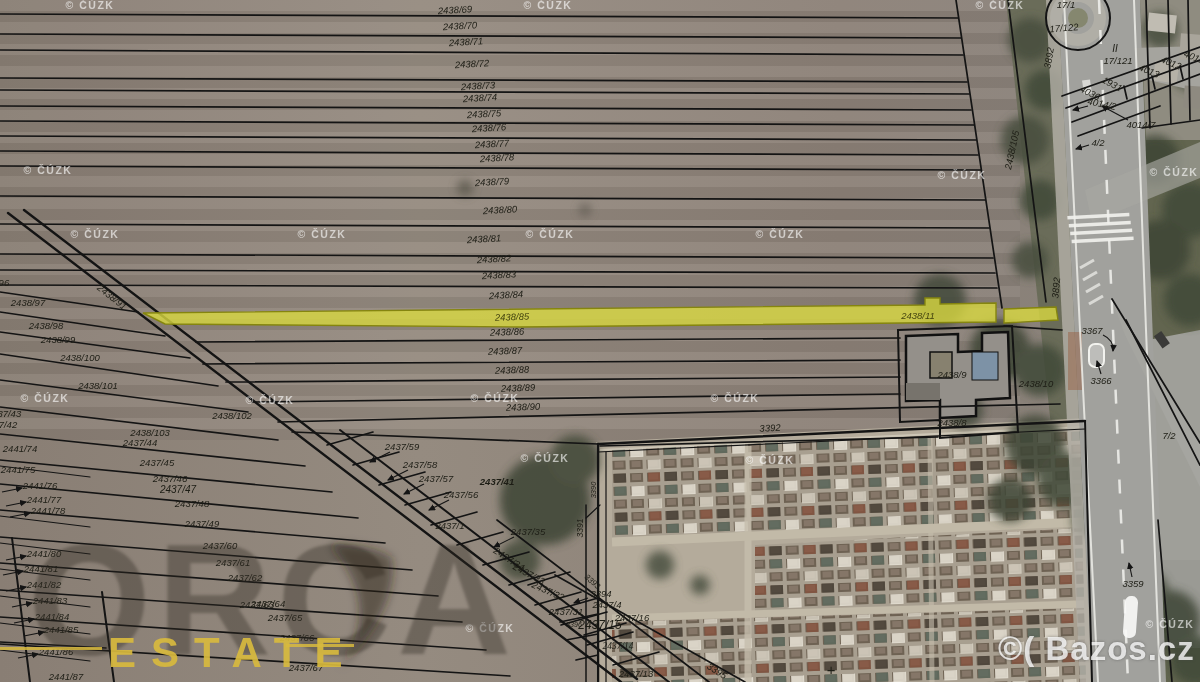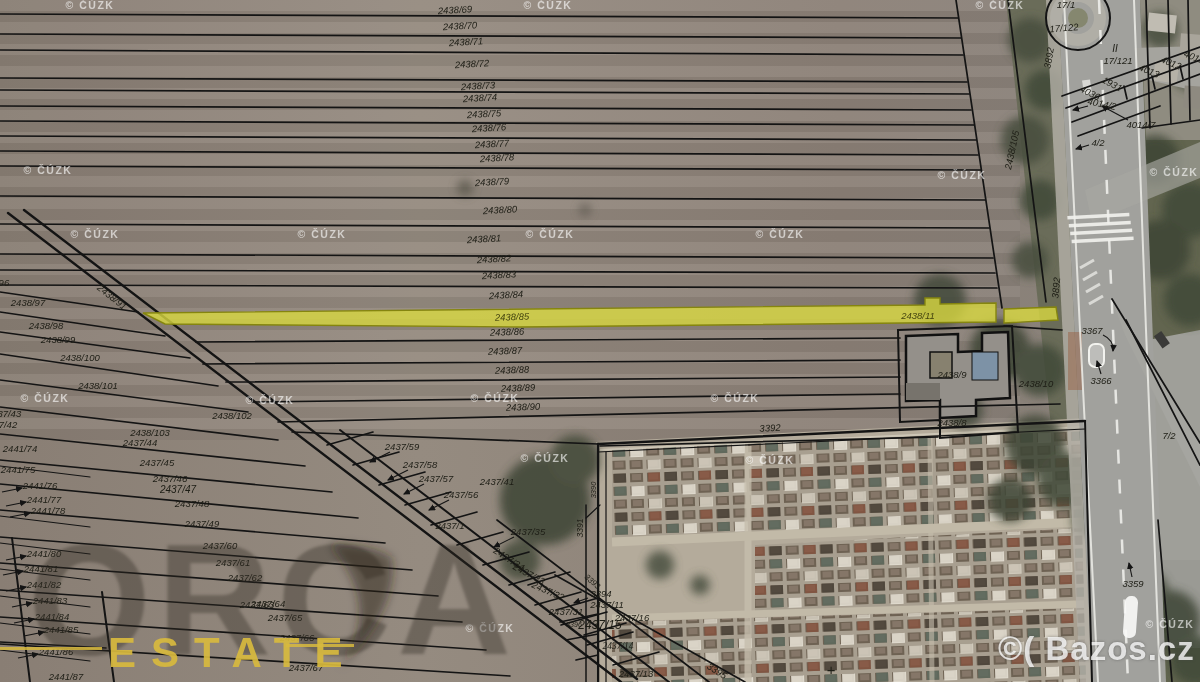--- a/index.html
+++ b/index.html
@@ -366,30 +366,30 @@
       <span class="plabel" style="left: 245px; top: 578px; font-size: 9.5px; transform: translate(-50%, -50%) rotate(0deg);">2437/62</span>
       <span class="plabel" style="left: 257px; top: 591px; font-size: 9.5px; transform: translate(-50%, -50%) rotate(0deg); margin-top: 14px;">2437/63</span>
       <span class="plabel" style="left: 268px; top: 604px; font-size: 9.5px; transform: translate(-50%, -50%) rotate(0deg);">2437/64</span>
       <span class="plabel" style="left: 285px; top: 618px; font-size: 9.5px; transform: translate(-50%, -50%) rotate(0deg);">2437/65</span>
       <span class="plabel" style="left: 297px; top: 638px; font-size: 9.5px; transform: translate(-50%, -50%) rotate(0deg);">2437/66</span>
       <span class="plabel" style="left: 306px; top: 668px; font-size: 9.5px; transform: translate(-50%, -50%) rotate(0deg);">2437/67</span>
       <span class="plabel" style="left: 402px; top: 447px; font-size: 9.5px; transform: translate(-50%, -50%) rotate(0deg);">2437/59</span>
       <span class="plabel" style="left: 420px; top: 465px; font-size: 9.5px; transform: translate(-50%, -50%) rotate(0deg);">2437/58</span>
       <span class="plabel" style="left: 436px; top: 479px; font-size: 9.5px; transform: translate(-50%, -50%) rotate(0deg);">2437/57</span>
       <span class="plabel" style="left: 461px; top: 495px; font-size: 9.5px; transform: translate(-50%, -50%) rotate(0deg);">2437/56</span>
-      <span class="plabel" style="left: 497px; top: 482px; font-size: 9.5px; transform: translate(-50%, -50%) rotate(0deg);">2437/41</span>
+      <span class="plabel" style="left: 497px; top: 482px; font-size: 9.5px; transform: translate(-50%, -50%) rotate(0deg); font-weight: bold;">2437/41</span>
       <span class="plabel" style="left: 450px; top: 526px; font-size: 9.5px; transform: translate(-50%, -50%) rotate(0deg);">2437/1</span>
       <span class="plabel" style="left: 528px; top: 532px; font-size: 9.5px; transform: translate(-50%, -50%) rotate(0deg);">2437/35</span>
       <span class="plabel" style="left: 509px; top: 559px; font-size: 9.5px; transform: translate(-50%, -50%) rotate(33deg);">2437/34</span>
       <span class="plabel" style="left: 529px; top: 574px; font-size: 9.5px; transform: translate(-50%, -50%) rotate(28deg);">2437/33</span>
       <span class="plabel" style="left: 548px; top: 591px; font-size: 9.5px; transform: translate(-50%, -50%) rotate(24deg);">2437/32</span>
       <span class="plabel" style="left: 566px; top: 612px; font-size: 9.5px; transform: translate(-50%, -50%) rotate(0deg);">2437/31</span>
       <span class="plabel" style="left: 601px; top: 594px; font-size: 9.5px; transform: translate(-50%, -50%) rotate(0deg);">3394</span>
       <span class="plabel" style="left: 592px; top: 582px; font-size: 8px; transform: translate(-50%, -50%) rotate(40deg);">3393</span>
-      <span class="plabel" style="left: 607px; top: 605px; font-size: 9.5px; transform: translate(-50%, -50%) rotate(0deg);">2437/11</span>
+      <span class="plabel" style="left: 607px; top: 605px; font-size: 9.5px; transform: translate(-50%, -50%) rotate(0deg);">2437/4</span>
       <span class="plabel" style="left: 632px; top: 618px; font-size: 9.5px; transform: translate(-50%, -50%) rotate(0deg);">2437/16</span>
       <span class="plabel" style="left: 574px; top: 624px; font-size: 7px; transform: translate(-50%, -50%) rotate(0deg);">3396</span>
       <span class="plabel" style="left: 600px; top: 625px; font-size: 12px; transform: translate(-50%, -50%) rotate(0deg); text-align: right;">2437/15</span>
       <span class="plabel" style="left: 618px; top: 647px; font-size: 9.5px; transform: translate(-50%, -50%) rotate(0deg); font-family: Liberation Serif, serif;">2437/14</span>
       <span class="plabel" style="left: 636px; top: 674px; font-size: 9.5px; transform: translate(-50%, -50%) rotate(0deg);">2437/13</span>
       <span class="plabel" style="left: 717px; top: 671px; font-size: 9.5px; transform: translate(-50%, -50%) rotate(33deg);">3395</span>
       <span class="plabel" style="left: 770px; top: 428px; font-size: 9.5px; transform: translate(-50%, -50%) rotate(-3deg);">3392</span>
       <span class="plabel" style="left: 580px; top: 528px; font-size: 8.5px; transform: translate(-50%, -50%) rotate(-90deg);">3391</span>
       <span class="plabel" style="left: 594px; top: 490px; font-size: 7.5px; transform: translate(-50%, -50%) rotate(-90deg);">3390</span>
       <span class="plabel" style="left: 831px; top: 669px; font-size: 15px; transform: translate(-50%, -50%) rotate(0deg);">+</span>

